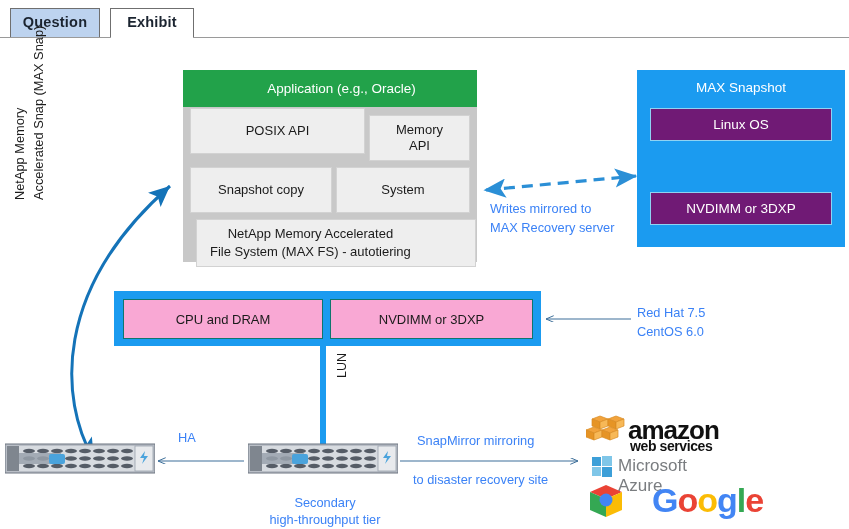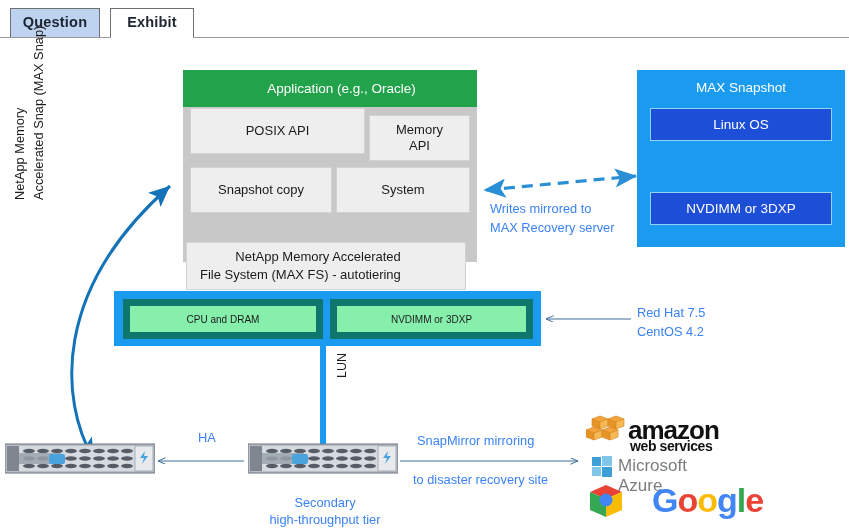--- a/index.html
+++ b/index.html
@@ -95,67 +95,66 @@
     align-items: center;
     justify-content: center;
     text-align: center;
     line-height: 1.25;
   }
   #box-posix   { left: 190px; top: 108px; width: 175px; height: 46px; }
   #box-memapi  { left: 369px; top: 115px; width: 101px; height: 46px; }
   #box-snap    { left: 190px; top: 167px; width: 142px; height: 46px; }
   #box-mirror  { left: 336px; top: 167px; width: 134px; height: 46px; }
   #box-maxfs   {
-    left: 186px; top: 219px; width: 280px; height: 48px;
+    left: 196px; top: 219px; width: 280px; height: 48px;
     justify-content: flex-start;
-    text-align: right;
+    text-align: center;
     padding-left: 13px;
     line-height: 1.4;
-    margin-top: 23px;
   }
 
   
   #maxrec {
     left: 637px; top: 70px;
     width: 208px; height: 177px;
     background: #1b9bf0;
   }
   #maxrec-title {
     left: 637px; top: 76px;
     width: 208px; height: 22px;
     color: #ffffff;
     font-size: 13.5px;
     display: flex;
     align-items: center;
     justify-content: center;
   }
   .maxrec-box {
-    background: #1d4ed8;
+    background: #701a75;
     color: #ffffff;
     font-size: 13.5px;
     display: flex;
     align-items: center;
     justify-content: center;
     border: 1px solid #8fd3f3;
   }
   #mr-linux { left: 650px; top: 108px; width: 182px; height: 33px; }
   #mr-x86   { left: 650px; top: 150px; width: 182px; height: 33px; }
   #mr-nv    { left: 650px; top: 192px; width: 182px; height: 33px; }
 
   
   #hw-frame {
     left: 114px; top: 291px;
     width: 427px; height: 55px;
     background: #1b9bf0;
   }
   .hw-box {
-    background: #86efac;
-    border: 7px solid #0f766e;
+    background: #f9a8d4;
+    border: 1px solid #0f766e;
     color: #1b1b1b;
-    font-size: 10px;
+    font-size: 13px;
     display: flex;
     align-items: center;
     justify-content: center;
   }
   #hw-cpu { left: 123px; top: 299px; width: 200px; height: 40px; }
   #hw-nv  { left: 330px; top: 299px; width: 203px; height: 40px; }
 
   
   #lun-line {
     left: 320px; top: 346px;
@@ -181,21 +180,21 @@
 
   
   .lbl {
     color: #3b82f6;
     font-size: 12.8px;
     line-height: 1.45;
     white-space: pre-line;
   }
   #lbl-writes    { left: 490px; top: 200px; width: 150px; }
   #lbl-os        { left: 637px; top: 304px; width: 120px; }
-  #lbl-ha        { left: 198px; top: 429px; width: 40px; }
+  #lbl-ha        { left: 178px; top: 429px; width: 40px; }
   #lbl-snapmirror{ left: 417px; top: 432px; width: 165px; }
   #lbl-snapmirror2{ left: 413px; top: 471px; width: 180px; }
   #lbl-secondary {
     left: 245px; top: 494px; width: 160px;
     text-align: center; line-height: 1.35;
   }
 
   
   #lbl-maxsnap {
     left: 10px; top: 200px;
@@ -292,21 +291,21 @@
   <div class="abs hw-box" id="hw-cpu">CPU and DRAM</div>
   <div class="abs hw-box" id="hw-nv">NVDIMM or 3DXP</div>
 
   <div class="abs" id="lun-line"></div>
   <div class="abs" id="lun-arrow"></div>
   <div class="abs" id="lun-label">LUN</div>
 
   <div class="abs lbl" id="lbl-writes">Writes mirrored to
 MAX Recovery server</div>
   <div class="abs lbl" id="lbl-os">Red Hat 7.5
-CentOS 4.2</div>
+CentOS 6.0</div>
   <div class="abs lbl" id="lbl-ha">HA</div>
   <div class="abs lbl" id="lbl-snapmirror">SnapMirror mirroring</div>
   <div class="abs lbl" id="lbl-snapmirror2">to disaster recovery site</div>
   <div class="abs lbl" id="lbl-secondary">Secondary
 high-throughput tier</div>
   <div class="abs" id="lbl-maxsnap">NetApp Memory
 Accelerated Snap (MAX Snap)</div>
 
   <svg class="abs shelf" id="shelf-left" viewBox="0 0 150 31" xmlns="http://www.w3.org/2000/svg">
     <rect x="0" y="1" width="150" height="29" fill="#b9bec6" stroke="#6d7580" stroke-width="1"></rect>

